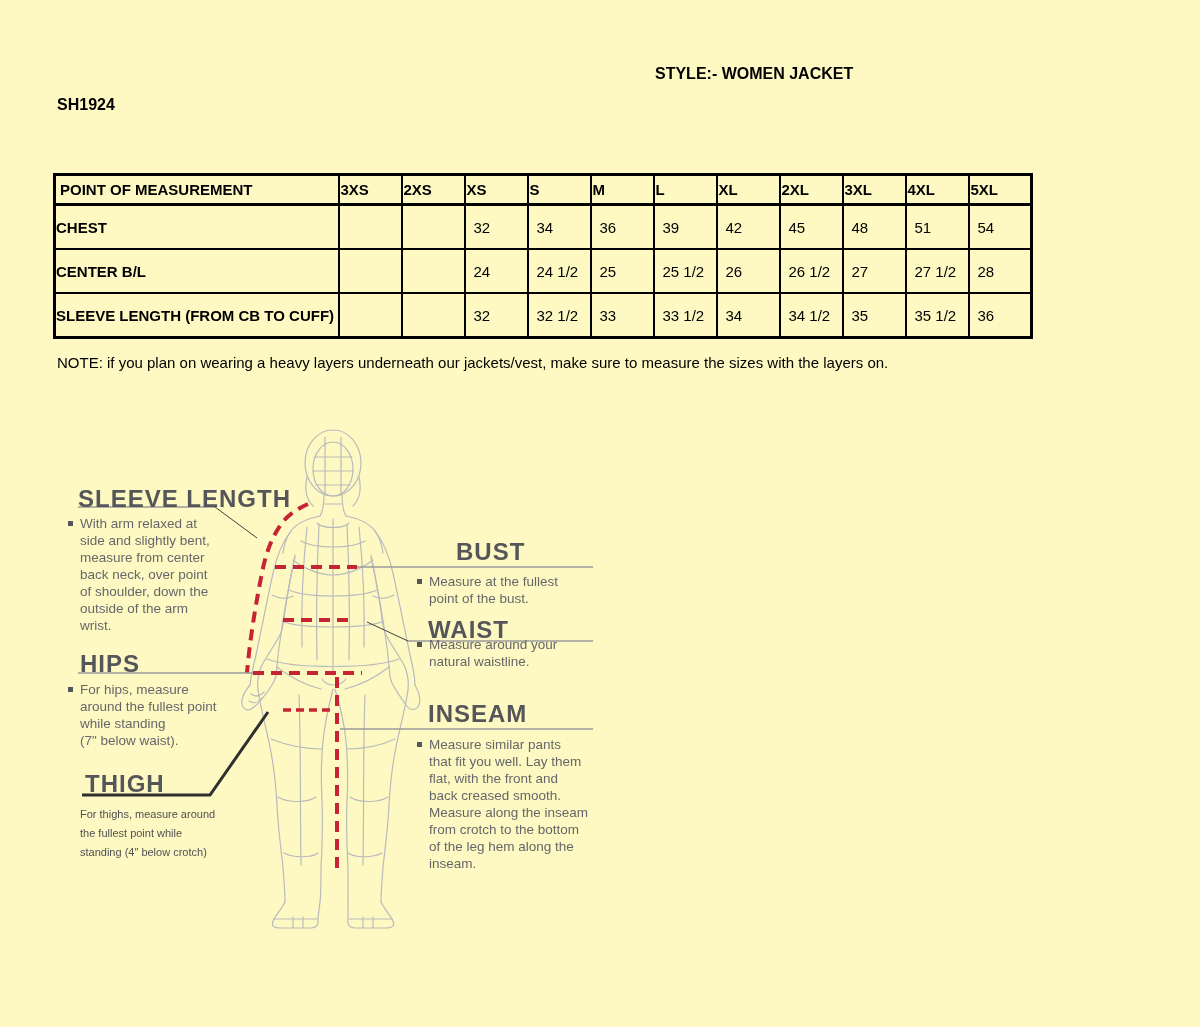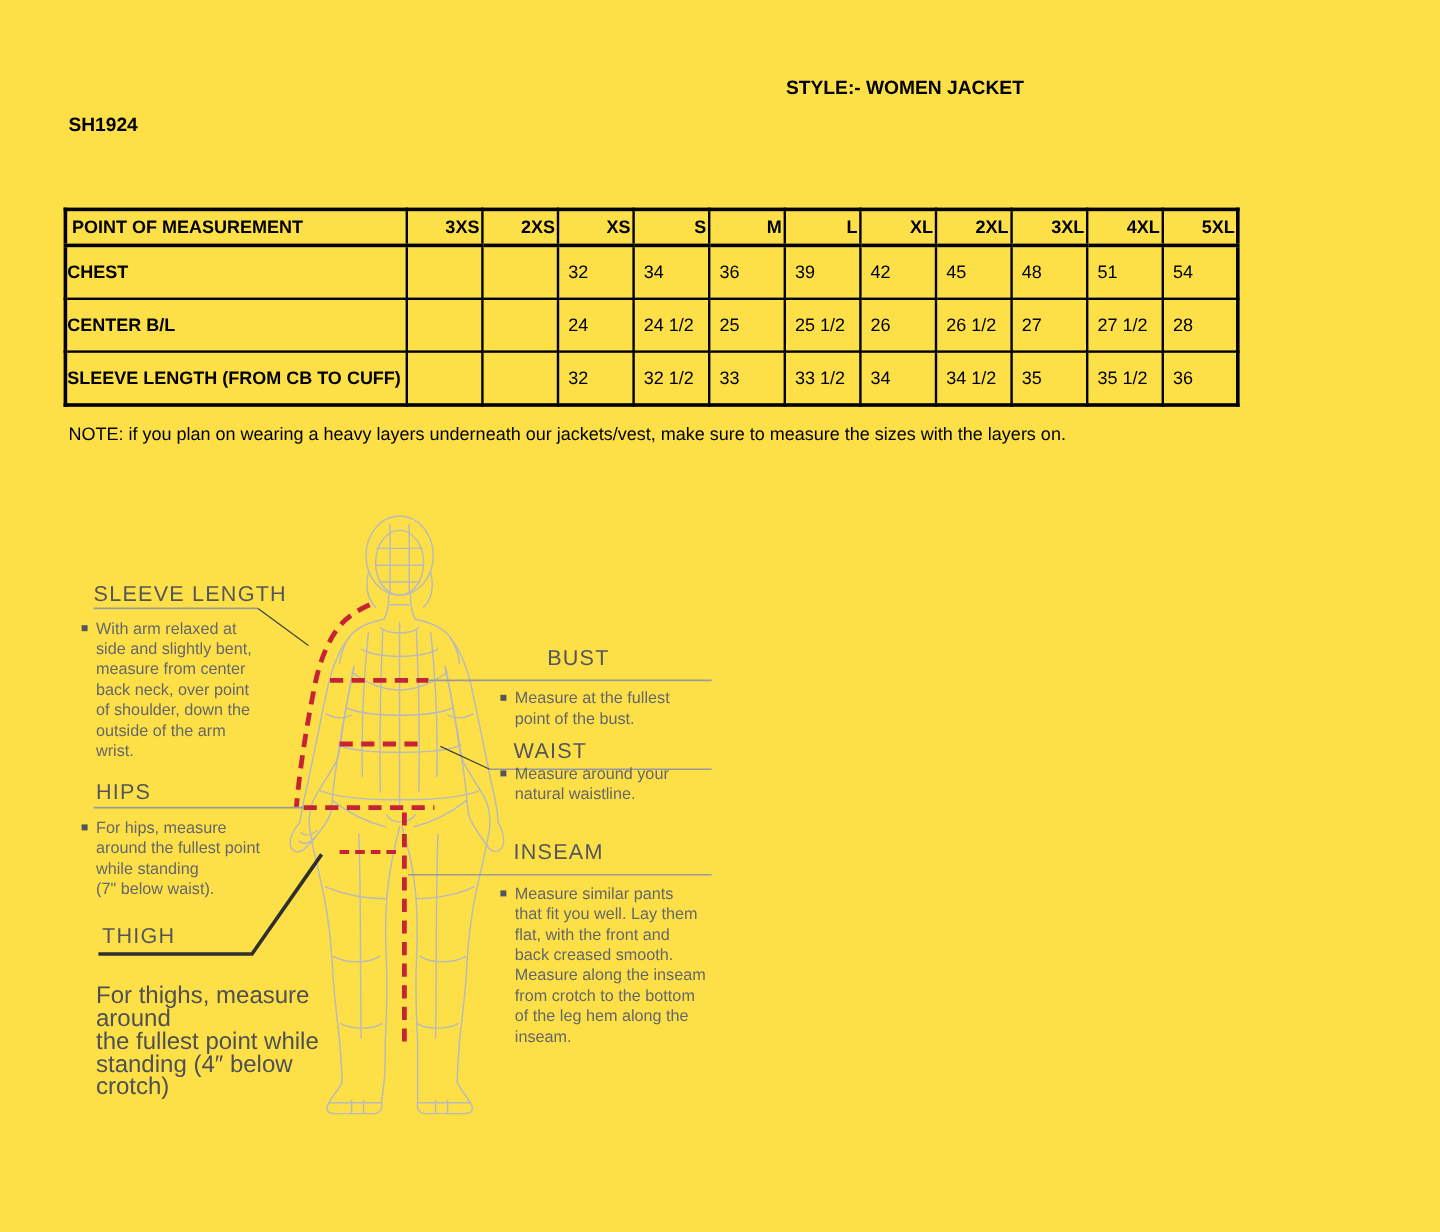--- a/index.html
+++ b/index.html
@@ -1,57 +1,57 @@
 <!DOCTYPE html>
 <html style="--measure-line: #c62434; --wireframe: #b9babc; --heading: #55565a; --body-text: #66676a; --leader-line: #9a9a9b; --table-border: #000000;"><head>
 <meta charset="utf-8">
 <style>
   html,body{margin:0;padding:0;background:#e8e8e8;}
   .page{
-    position:relative;width:1200px;height:1027px;background:#fde047;
+    position:relative;width:1200px;height:1027px;background:#fef9c3;
     font-family:"Liberation Sans",sans-serif;color:#000;overflow:hidden;
     margin:0 auto;
   }
   
   .style-title{position:absolute;left:655px;top:65px;font-size:16px;font-weight:bold;}
   .style-code{position:absolute;left:57px;top:96px;font-size:16px;font-weight:bold;}
   
   table.size-table{
     position:absolute;left:53px;top:173px;width:980px;
     border-collapse:collapse;table-layout:fixed;
     border:3px solid var(--table-border,#000);
   }
   table.size-table col.pom{width:284px;}
   table.size-table th,table.size-table td{
     border:2px solid var(--table-border,#000);
     font-size:15px;vertical-align:middle;overflow:hidden;white-space:nowrap;
   }
-  table.size-table thead th{height:25px;font-weight:bold;text-align:right;border-bottom:3px solid var(--table-border,#000);}
+  table.size-table thead th{height:25px;font-weight:bold;text-align:left;border-bottom:3px solid var(--table-border,#000);}
   table.size-table thead th.rowlabel{text-align:left;padding-left:4px;}
   table.size-table tbody td{height:40px;font-weight:normal;text-align:left;padding-left:8px;}
   table.size-table tbody td.rowlabel{font-weight:bold;padding-left:0;}
   
   .note{position:absolute;left:57px;top:354px;width:950px;font-size:15px;font-weight:normal;}
   
   .diagram{position:absolute;left:55px;top:405px;width:560px;height:535px;}
   .diagram svg{position:absolute;left:0;top:0;}
   .guide-title{
-    position:absolute;font-size:18px;letter-spacing:1px;color:var(--heading,#55565a);
-    font-weight:normal;white-space:nowrap;
+    position:absolute;font-size:24px;letter-spacing:1px;color:var(--heading,#55565a);
+    font-weight:bold;white-space:nowrap;
   }
   .guide-para{position:absolute;display:flex;align-items:flex-start;}
   .guide-para .bullet{
     flex:0 0 auto;width:5px;height:5px;background:var(--heading,#55565a);
     margin-top:6px;margin-right:7px;
   }
   .guide-text{
     font-size:13.5px;line-height:17px;color:var(--body-text,#66676a);
     white-space:pre-line;
   }
-  .guide-text.thigh-text{font-size:20px;line-height:19px;color:#4f5052;margin-top:16px;}
+  .guide-text.thigh-text{font-size:11px;line-height:19px;color:#4f5052;}
   
   #t-sleeve{left:23px;top:80px;}   #p-sleeve{left:13px;top:110px;width:190px;}
   #t-hips{left:25px;top:245px;}    #p-hips{left:13px;top:276px;width:200px;}
   #t-thigh{left:30px;top:365px;}   #p-thigh{left:25px;top:400px;width:200px;}
   #t-bust{left:373px;top:133px;margin-left:28px;}   #p-bust{left:362px;top:168px;width:185px;}
   #t-waist{left:373px;top:211px;}  #p-waist{left:362px;top:231px;width:185px;}
   #t-inseam{left:373px;top:295px;} #p-inseam{left:362px;top:331px;width:185px;}
 </style>
 </head>
 <body>

